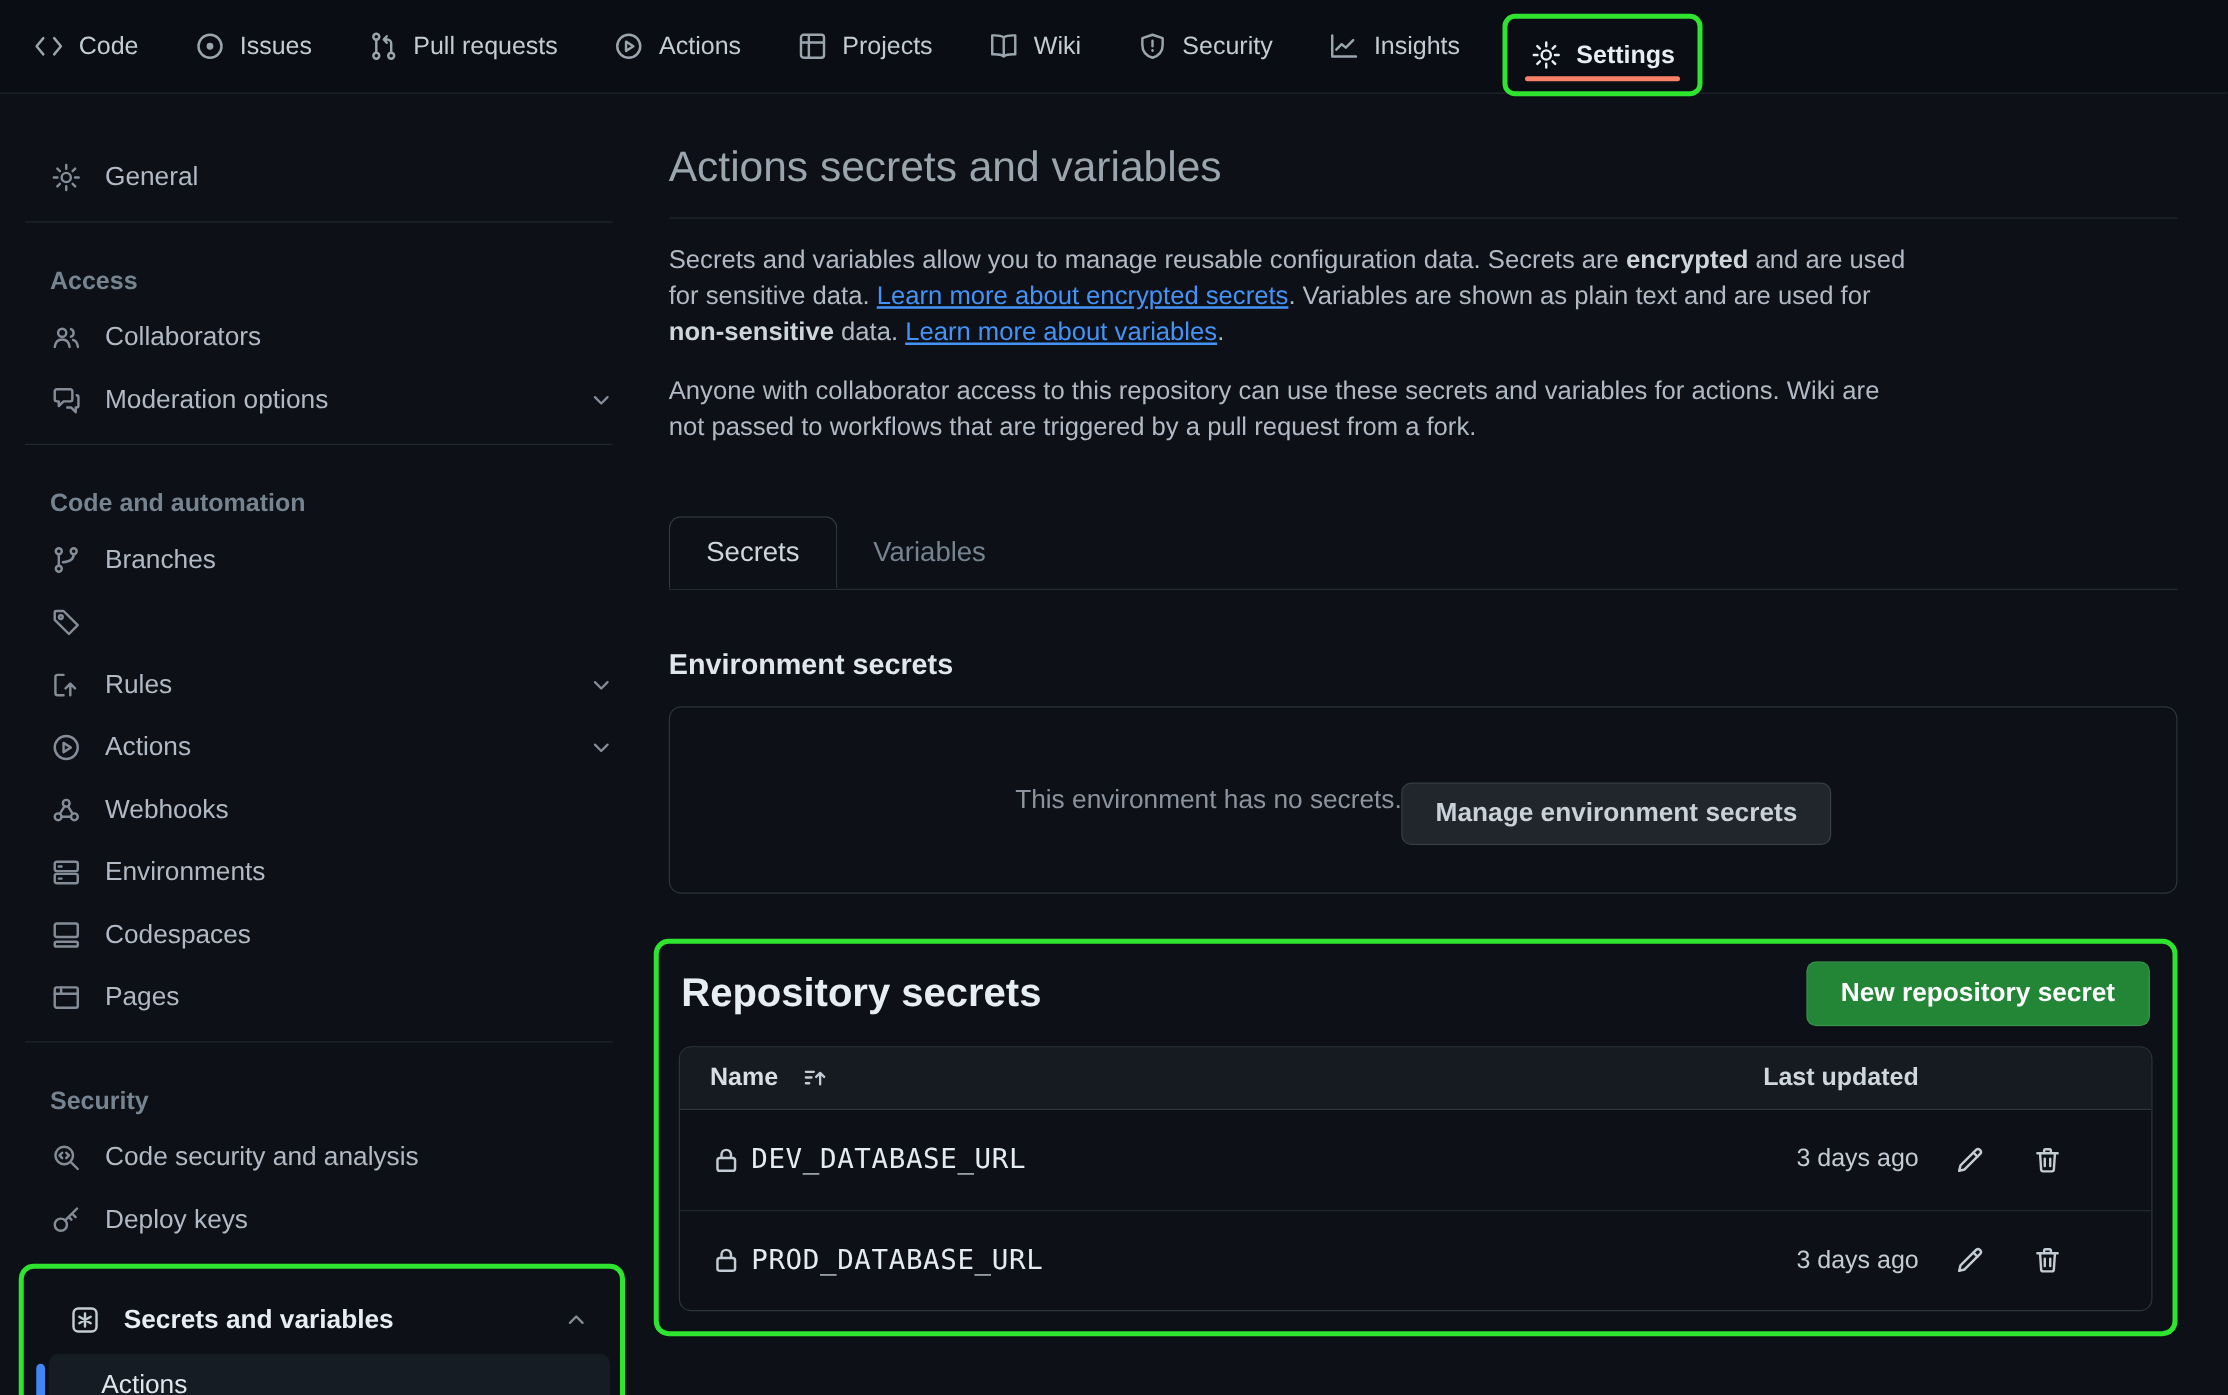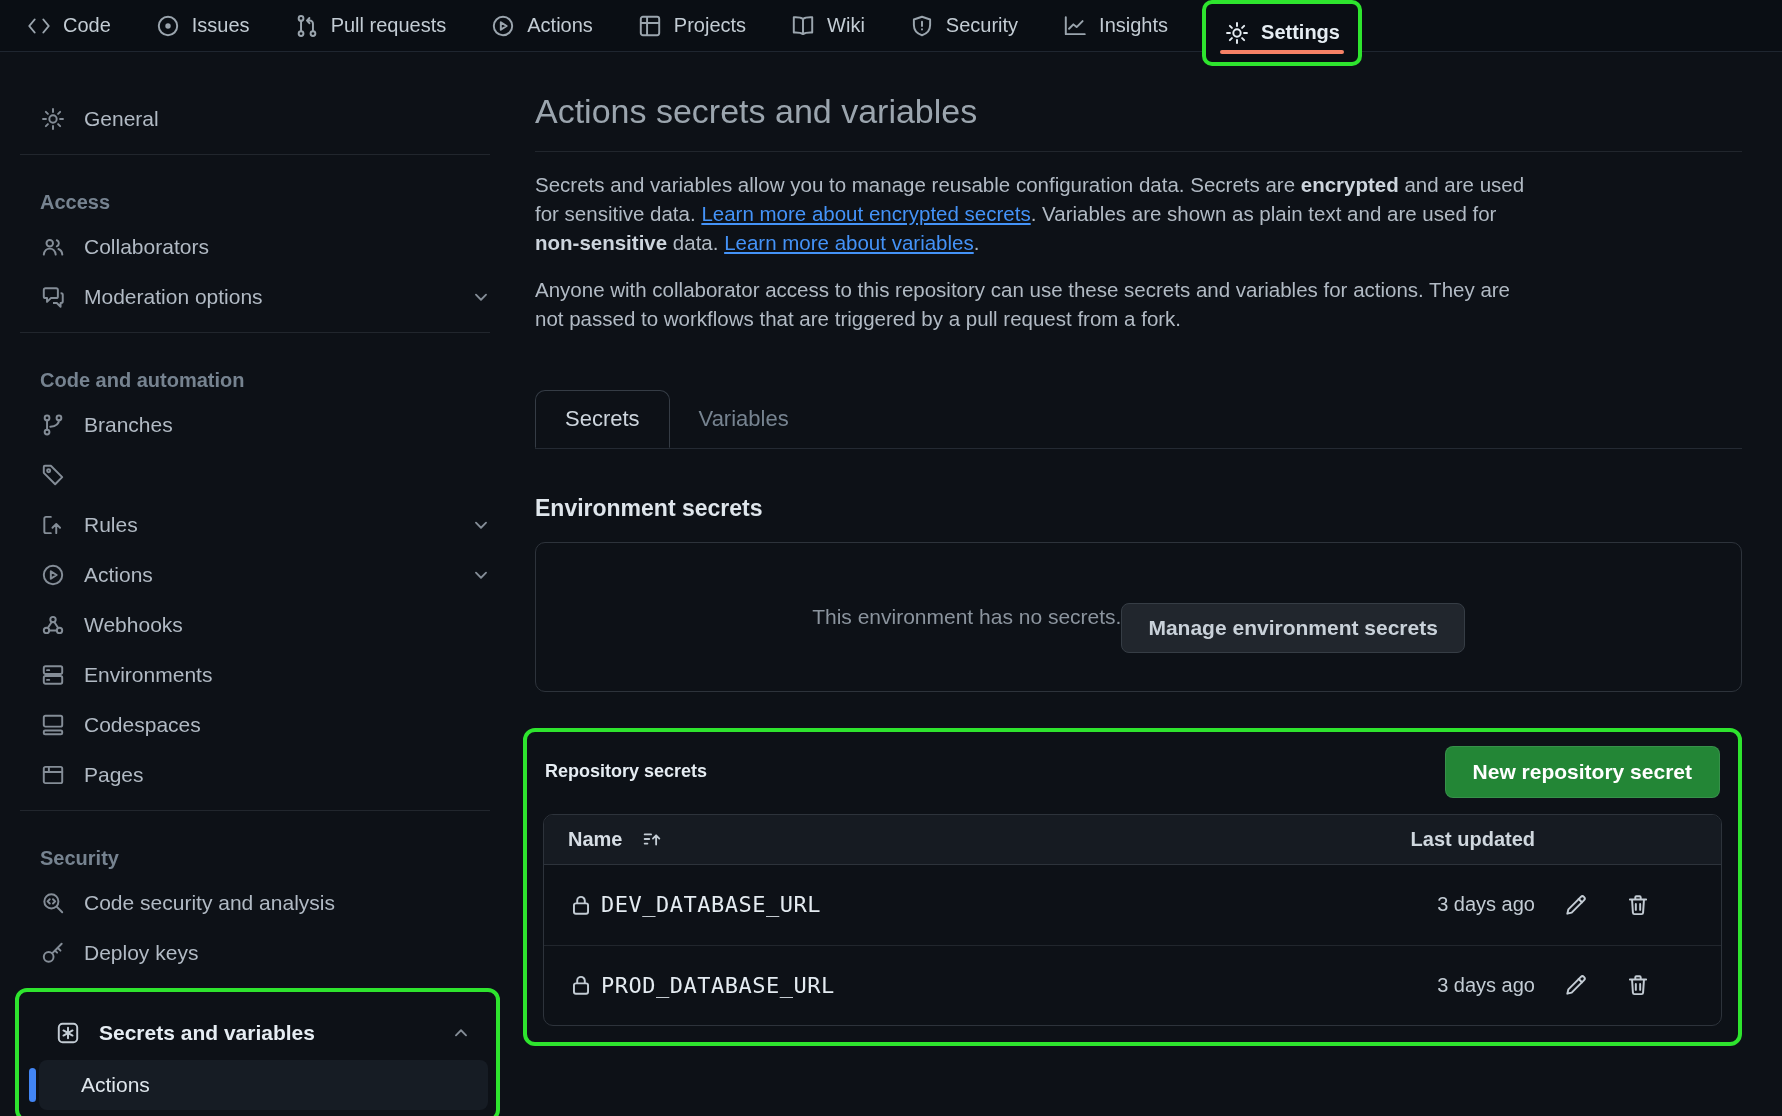--- a/index.html
+++ b/index.html
@@ -6,21 +6,21 @@
   html,body { width:1782px; height:1116px; overflow:hidden; }
   body {
     background:#0d1117;
     font-family:"Liberation Sans","DejaVu Sans",sans-serif;
     color:#b1bac4;
   }
   svg { display:block; }
 
   
   .topnav {
-    height:52px; background:#0a0e14; border-bottom:1px solid #1f2630;
+    height:75px; background:#0a0e14; border-bottom:1px solid #1f2630;
     display:flex; align-items:center; gap:44px; padding-left:26px;
     position:relative; z-index:5;
   }
   .nav-item {
     display:flex; align-items:center; gap:11px;
     color:#c3ccd4; font-size:20px; cursor:pointer; white-space:nowrap;
   }
   .nav-item .icn { color:#9ba5ae; }
   .settings-wrap {
     border:4px solid #2ee42e; border-radius:10px; height:66px;
@@ -103,21 +103,21 @@
     margin-top:22px; background:#21262d; border:1px solid #363d45; border-radius:8px;
     color:#c9d1d9; font-size:21px; font-weight:600; padding:12px 26px; cursor:pointer;
     font-family:inherit;
   }
 
   .repo-highlight {
     margin:36px 0 0 -12px; border:4px solid #2ee42e; border-radius:12px;
     padding:14px 16px 16px 16px;
   }
   .repo-head { display:flex; justify-content:space-between; align-items:center; padding:0 2px; }
-  .repo-title { font-size:18px; font-weight:700; color:#e6edf3; }
+  .repo-title { font-size:32px; font-weight:700; color:#e6edf3; }
   .btn-green {
     background:#238636; border:1px solid rgba(240,246,252,0.1); border-radius:8px;
     color:#ffffff; font-size:21px; font-weight:600; padding:13px 27px; cursor:pointer;
     font-family:inherit;
   }
 
   .secrets-table { margin-top:16px; border:1px solid #2d333b; border-radius:10px; overflow:hidden; }
   .t-head {
     background:#161b22; height:50px; display:flex; align-items:center;
     padding:0 24px; border-bottom:1px solid #2d333b;
@@ -399,21 +399,21 @@
       </div>
     </div>
 
   </aside>
 
   <main class="main">
     <h1 class="page-title">Actions secrets and variables</h1>
 
     <p class="para"><span>Secrets and variables allow you to manage reusable configuration data. Secrets are </span><b>encrypted</b><span> and are used for sensitive data. </span><a class="link">Learn more about encrypted secrets</a><span>. Variables are shown as plain text and are used for </span><b>non-sensitive</b><span> data. </span><a class="link">Learn more about variables</a><span>.</span></p>
 
-    <p class="para">Anyone with collaborator access to this repository can use these secrets and variables for actions. They are not passed to workflows that are triggered by a pull request from a fork.</p>
+    <p class="para">Anyone with collaborator access to this repository can use these secrets and variables for actions. Wiki are not passed to workflows that are triggered by a pull request from a fork.</p>
 
     <div class="tabnav">
       <div class="tab active">Secrets</div>
       <div class="tab inactive">Variables</div>
     </div>
 
     <h2 class="section-heading">Environment secrets</h2>
     <div class="env-box">
       <div class="env-empty">This environment has no secrets.</div>
       <button class="btn-gray">Manage environment secrets</button>

